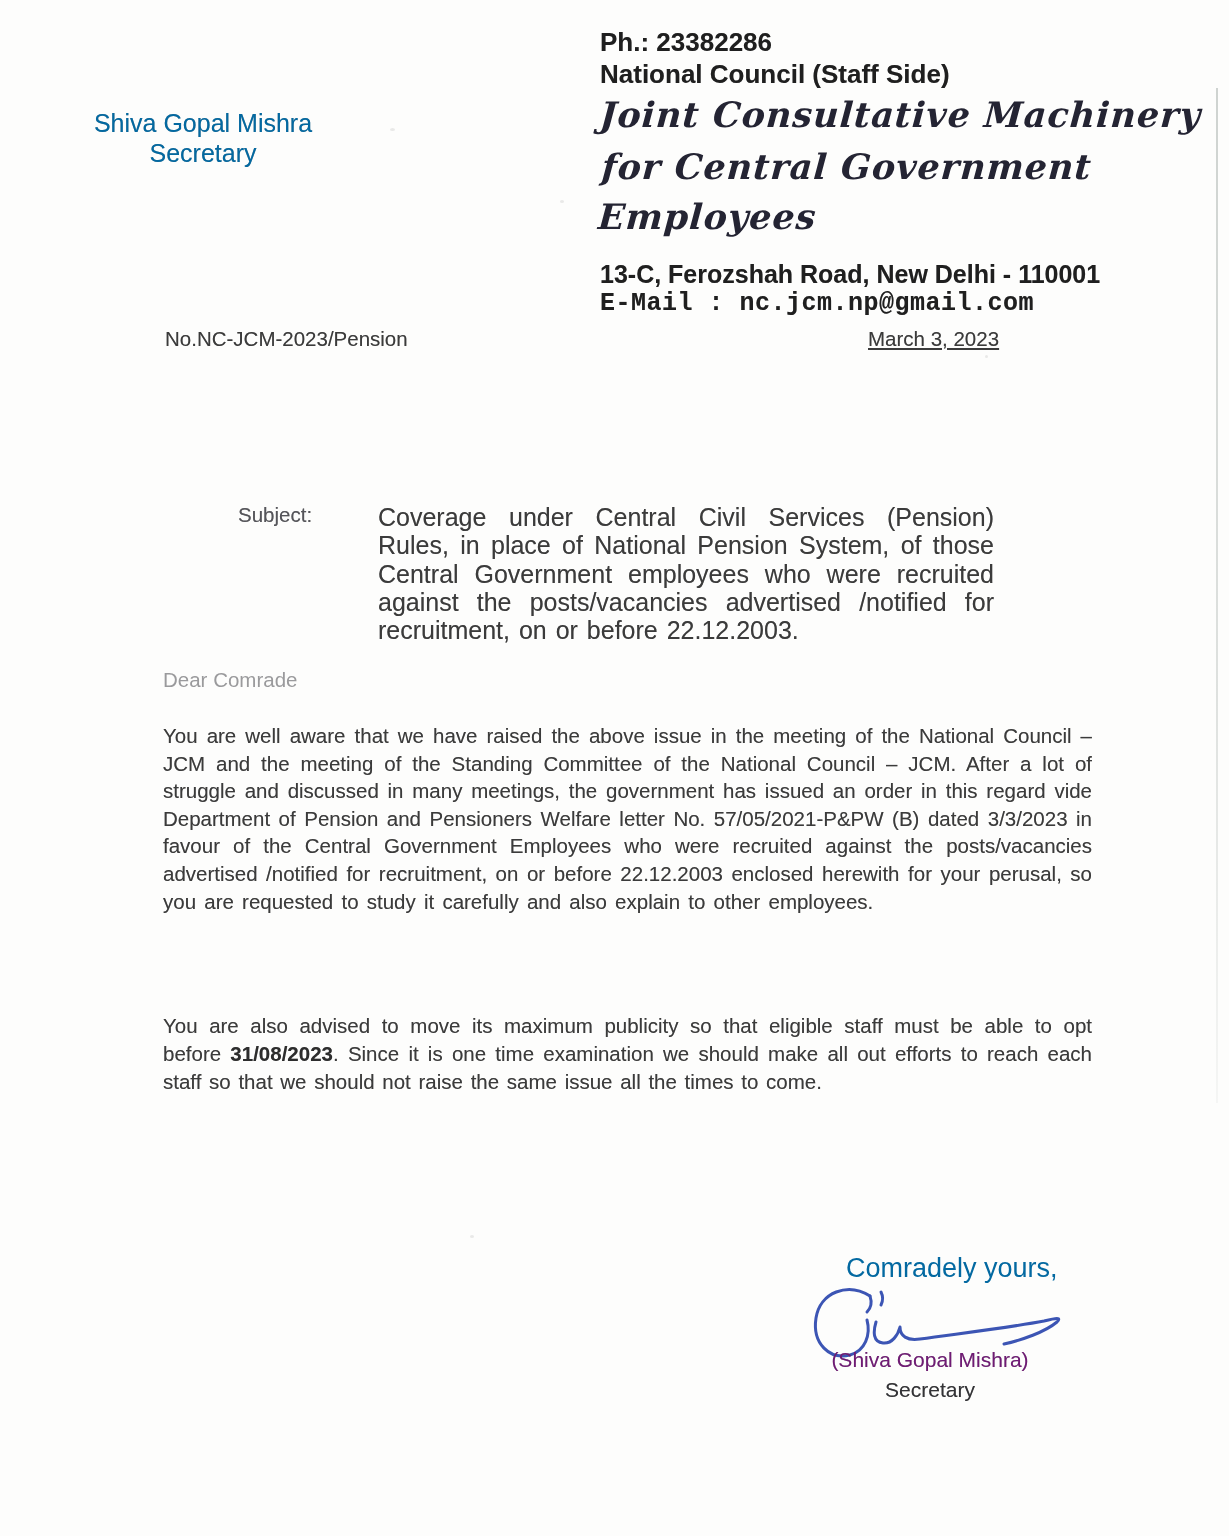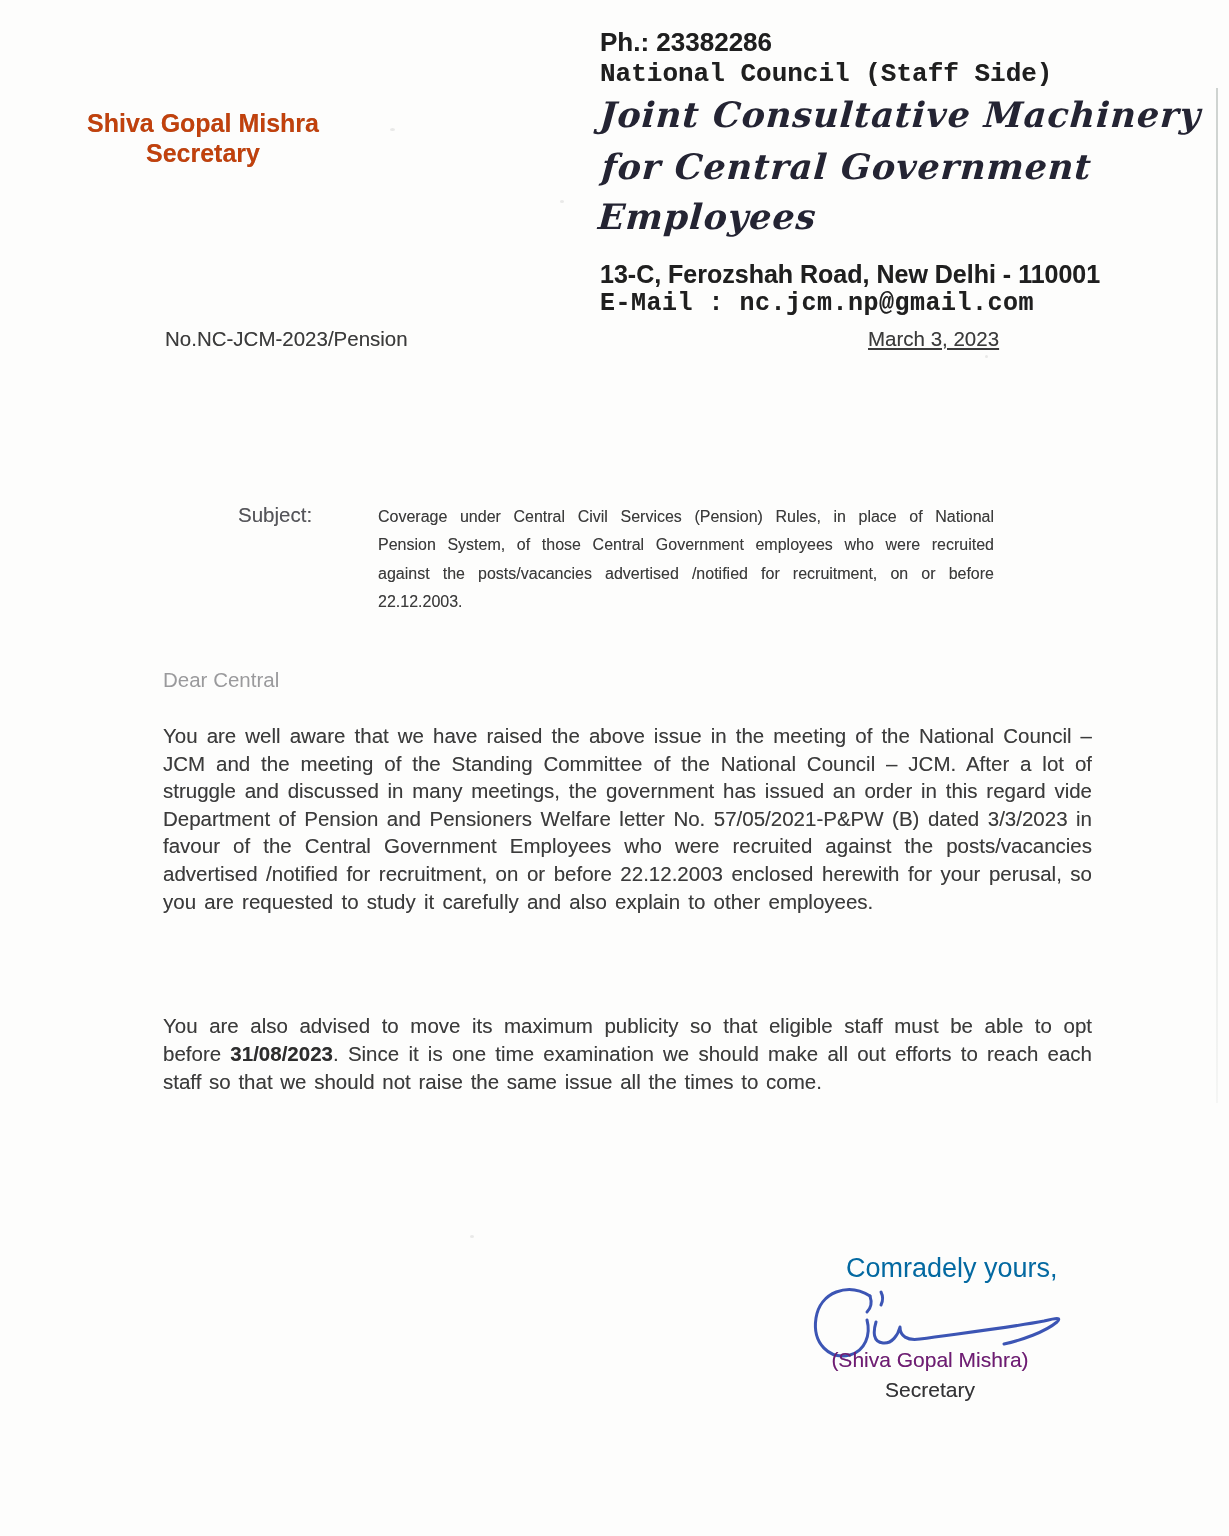--- a/index.html
+++ b/index.html
@@ -19,35 +19,35 @@
   .scan {
     text-shadow: 0 0 0.6px rgba(70,70,70,0.45);
   }
   
   .sender-block {
     position: absolute;
     left: 58px;
     top: 108px;
     width: 290px;
     text-align: center;
-    font-weight: bold;
-    color: #c2410c;
+    font-weight: normal;
+    color: #0369a1;
     font-size: 25px;
     line-height: 30px;
   }
   .letterhead-right {
     position: absolute;
     left: 600px;
     top: 26px;
     width: 629px;
     text-align: left;
     color: #1f1f1f;
   }
   .lh-phone   { font-size: 26px; font-weight: bold; line-height: 32px; }
-  .lh-org     { font-size: 26px; font-weight: bold; line-height: 32px; font-family: Liberation Mono, monospace; }
+  .lh-org     { font-size: 26px; font-weight: bold; line-height: 32px; }
   .lh-script  {
     font-family: "DejaVu Serif", serif;
     font-style: italic;
     font-weight: bold;
     font-size: 35px;
     line-height: 50px;
     letter-spacing: 1px;
     color: #242433;
     transform: skewX(-4deg);
   }
@@ -78,21 +78,21 @@
     left: 238px;
     top: 503px;
     font-size: 20.5px;
     color: #55555a;
   }
   .subject-text {
     position: absolute;
     left: 378px;
     top: 503px;
     width: 616px;
-    font-size: 16px;
+    font-size: 25px;
     line-height: 28.3px;
     text-align: justify;
     word-spacing: 2px;
   }
   
   .salutation {
     position: absolute;
     left: 163px;
     top: 668px;
     font-size: 20.5px;
@@ -197,21 +197,21 @@
 
   <div class="ref-row scan">
     <span class="ref-no">No.NC-JCM-2023/Pension</span>
     <span class="letter-date">March 3, 2023</span>
   </div>
 
 
   <div class="subject-label scan">Subject:</div>
   <div class="subject-text scan">Coverage under Central Civil Services (Pension) Rules, in place of National Pension System, of those Central Government employees who were recruited against the posts/vacancies advertised /notified for recruitment, on or before 22.12.2003.</div>
 
-  <div class="salutation">Dear Central</div>
+  <div class="salutation">Dear Comrade</div>
 
   <div class="para-1 scan">You are well aware that we have raised the above issue in the meeting of the National Council –JCM and the meeting of the Standing Committee of the National Council – JCM. After a lot of struggle and discussed in many meetings, the government has issued an order in this regard vide Department of Pension and Pensioners Welfare letter No. 57/05/2021-P&amp;PW (B) dated 3/3/2023 in favour of the Central Government Employees who were recruited against the posts/vacancies advertised /notified for recruitment, on or before 22.12.2003 enclosed herewith for your perusal, so you are requested to study it carefully and also explain to other employees.</div>
 
   <div class="para-2 scan"><span>You are also advised to move its maximum publicity so that eligible staff must be able to opt before </span><span class="bold-date">31/08/2023</span><span>. Since it is one time examination we should make all out efforts to reach each staff so that we should not raise the same issue all the times to come.</span></div>
 
 
   <div class="valediction">Comradely yours,</div>
 
   <svg class="signature-svg" viewBox="0 0 265 82" fill="none" stroke="#3c55b4" stroke-width="3" stroke-linecap="round" stroke-linejoin="round">
     <path d="M 62,16 C 40,2 12,12 8,38 C 4,64 22,80 42,75 C 57,71 63,55 59,40"></path>

